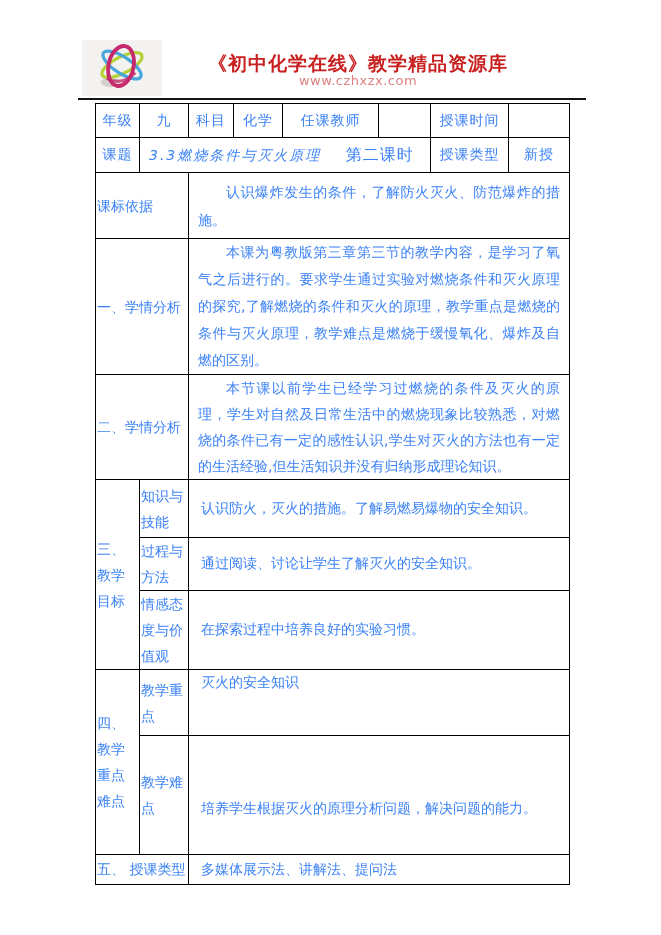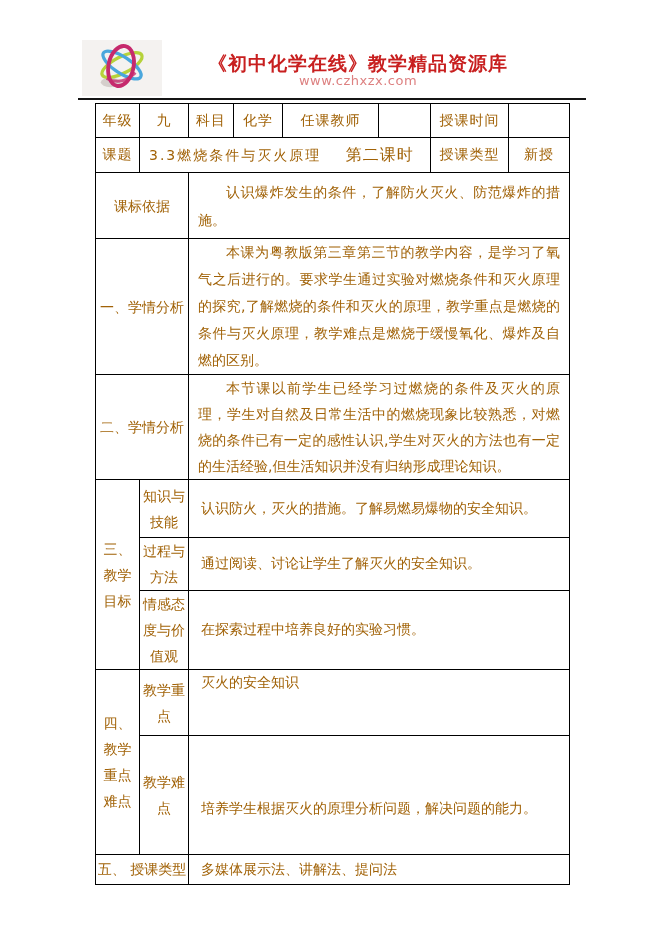--- a/index.html
+++ b/index.html
@@ -21,43 +21,43 @@
   .banner-title{
     margin-top:14px;font-size:19px;font-weight:bold;letter-spacing:1px;
     color:#c81f1f;line-height:22px;
   }
   .banner-url{font-size:13px;color:#dd8080;line-height:14px;letter-spacing:0.5px;}
   .rule{position:absolute;left:78px;top:98px;width:508px;height:2px;background:#151515;}
   
   table.plan{
     position:absolute;left:95px;top:103px;width:474px;
     border-collapse:collapse;table-layout:fixed;
-    font-size:14px;color:#a16207;
+    font-size:14px;color:#3b82f6;
   }
   table.plan td{
     border:1px solid #000;
     padding:0 4px;
     vertical-align:middle;
     overflow:hidden;
   }
   tr.r1{height:34px;} tr.r2{height:35px;margin-left:24px;} tr.r3{height:66px;}
   tr.r4{height:109px;} tr.r5{height:105px;} tr.r6{height:58px;}
   tr.r7{height:52px;} tr.r8{height:75px;} tr.r9{height:66px;}
   tr.r10{height:119px;} tr.r11{height:30px;}
-  .lbl{text-align:center;line-height:26px;white-space:pre-line;padding:0 1px !important;}
+  .lbl{text-align:left;line-height:26px;white-space:pre-line;padding:0 1px !important;}
   .para{
     line-height:27px;text-indent:2em;text-align:justify;
     word-break:break-all;padding:0 9px !important;
   }
   .para-tight{line-height:26px;}
   .plain{padding-left:12px !important;}
   .v-top{vertical-align:top !important;padding-top:4px !important;}
   .v-bottom{vertical-align:bottom !important;padding-bottom:36px !important;}
   .topic-cell{padding-left:9px !important;}
-  .topic-title{letter-spacing:2px;}
+  .topic-title{letter-spacing:2px;font-style:italic;}
   .topic-session{font-size:16px;margin-left:20px;letter-spacing:1px;}
   .ctr{text-align:center;letter-spacing:1px;}
 </style>
 </head>
 <body>
 
 <div class="page">
 
   <div class="banner">
     <div class="logo-box">

